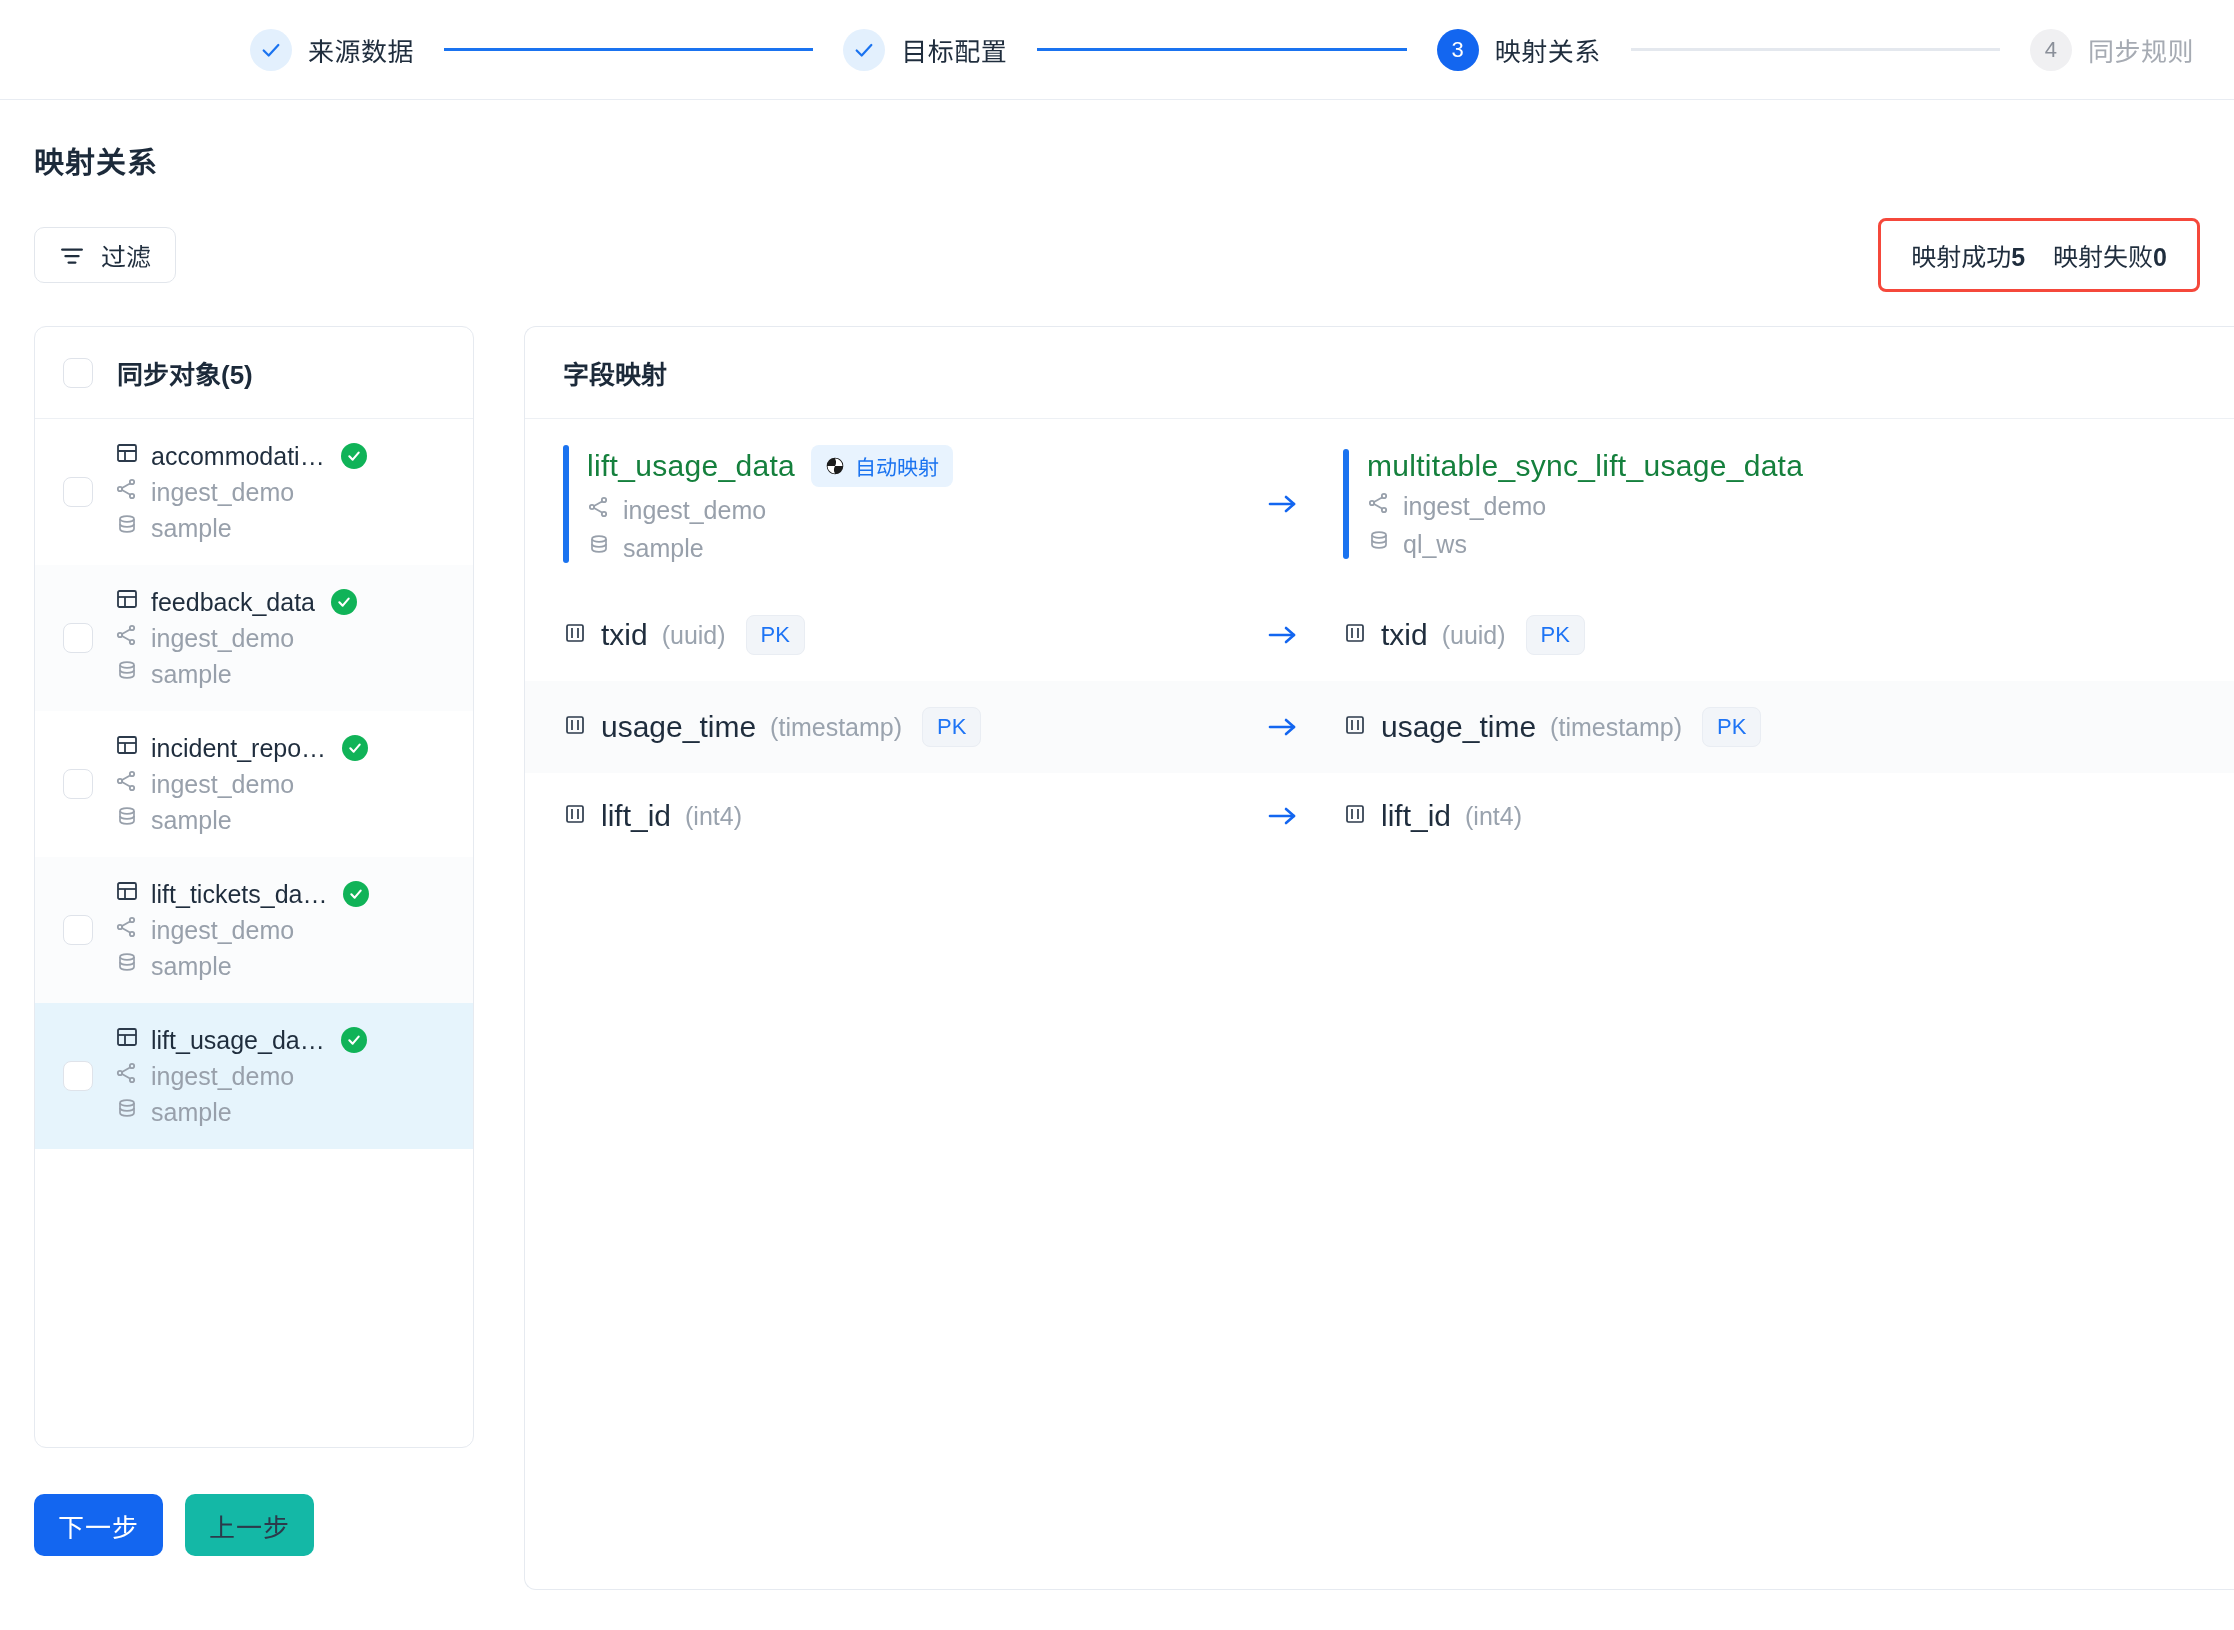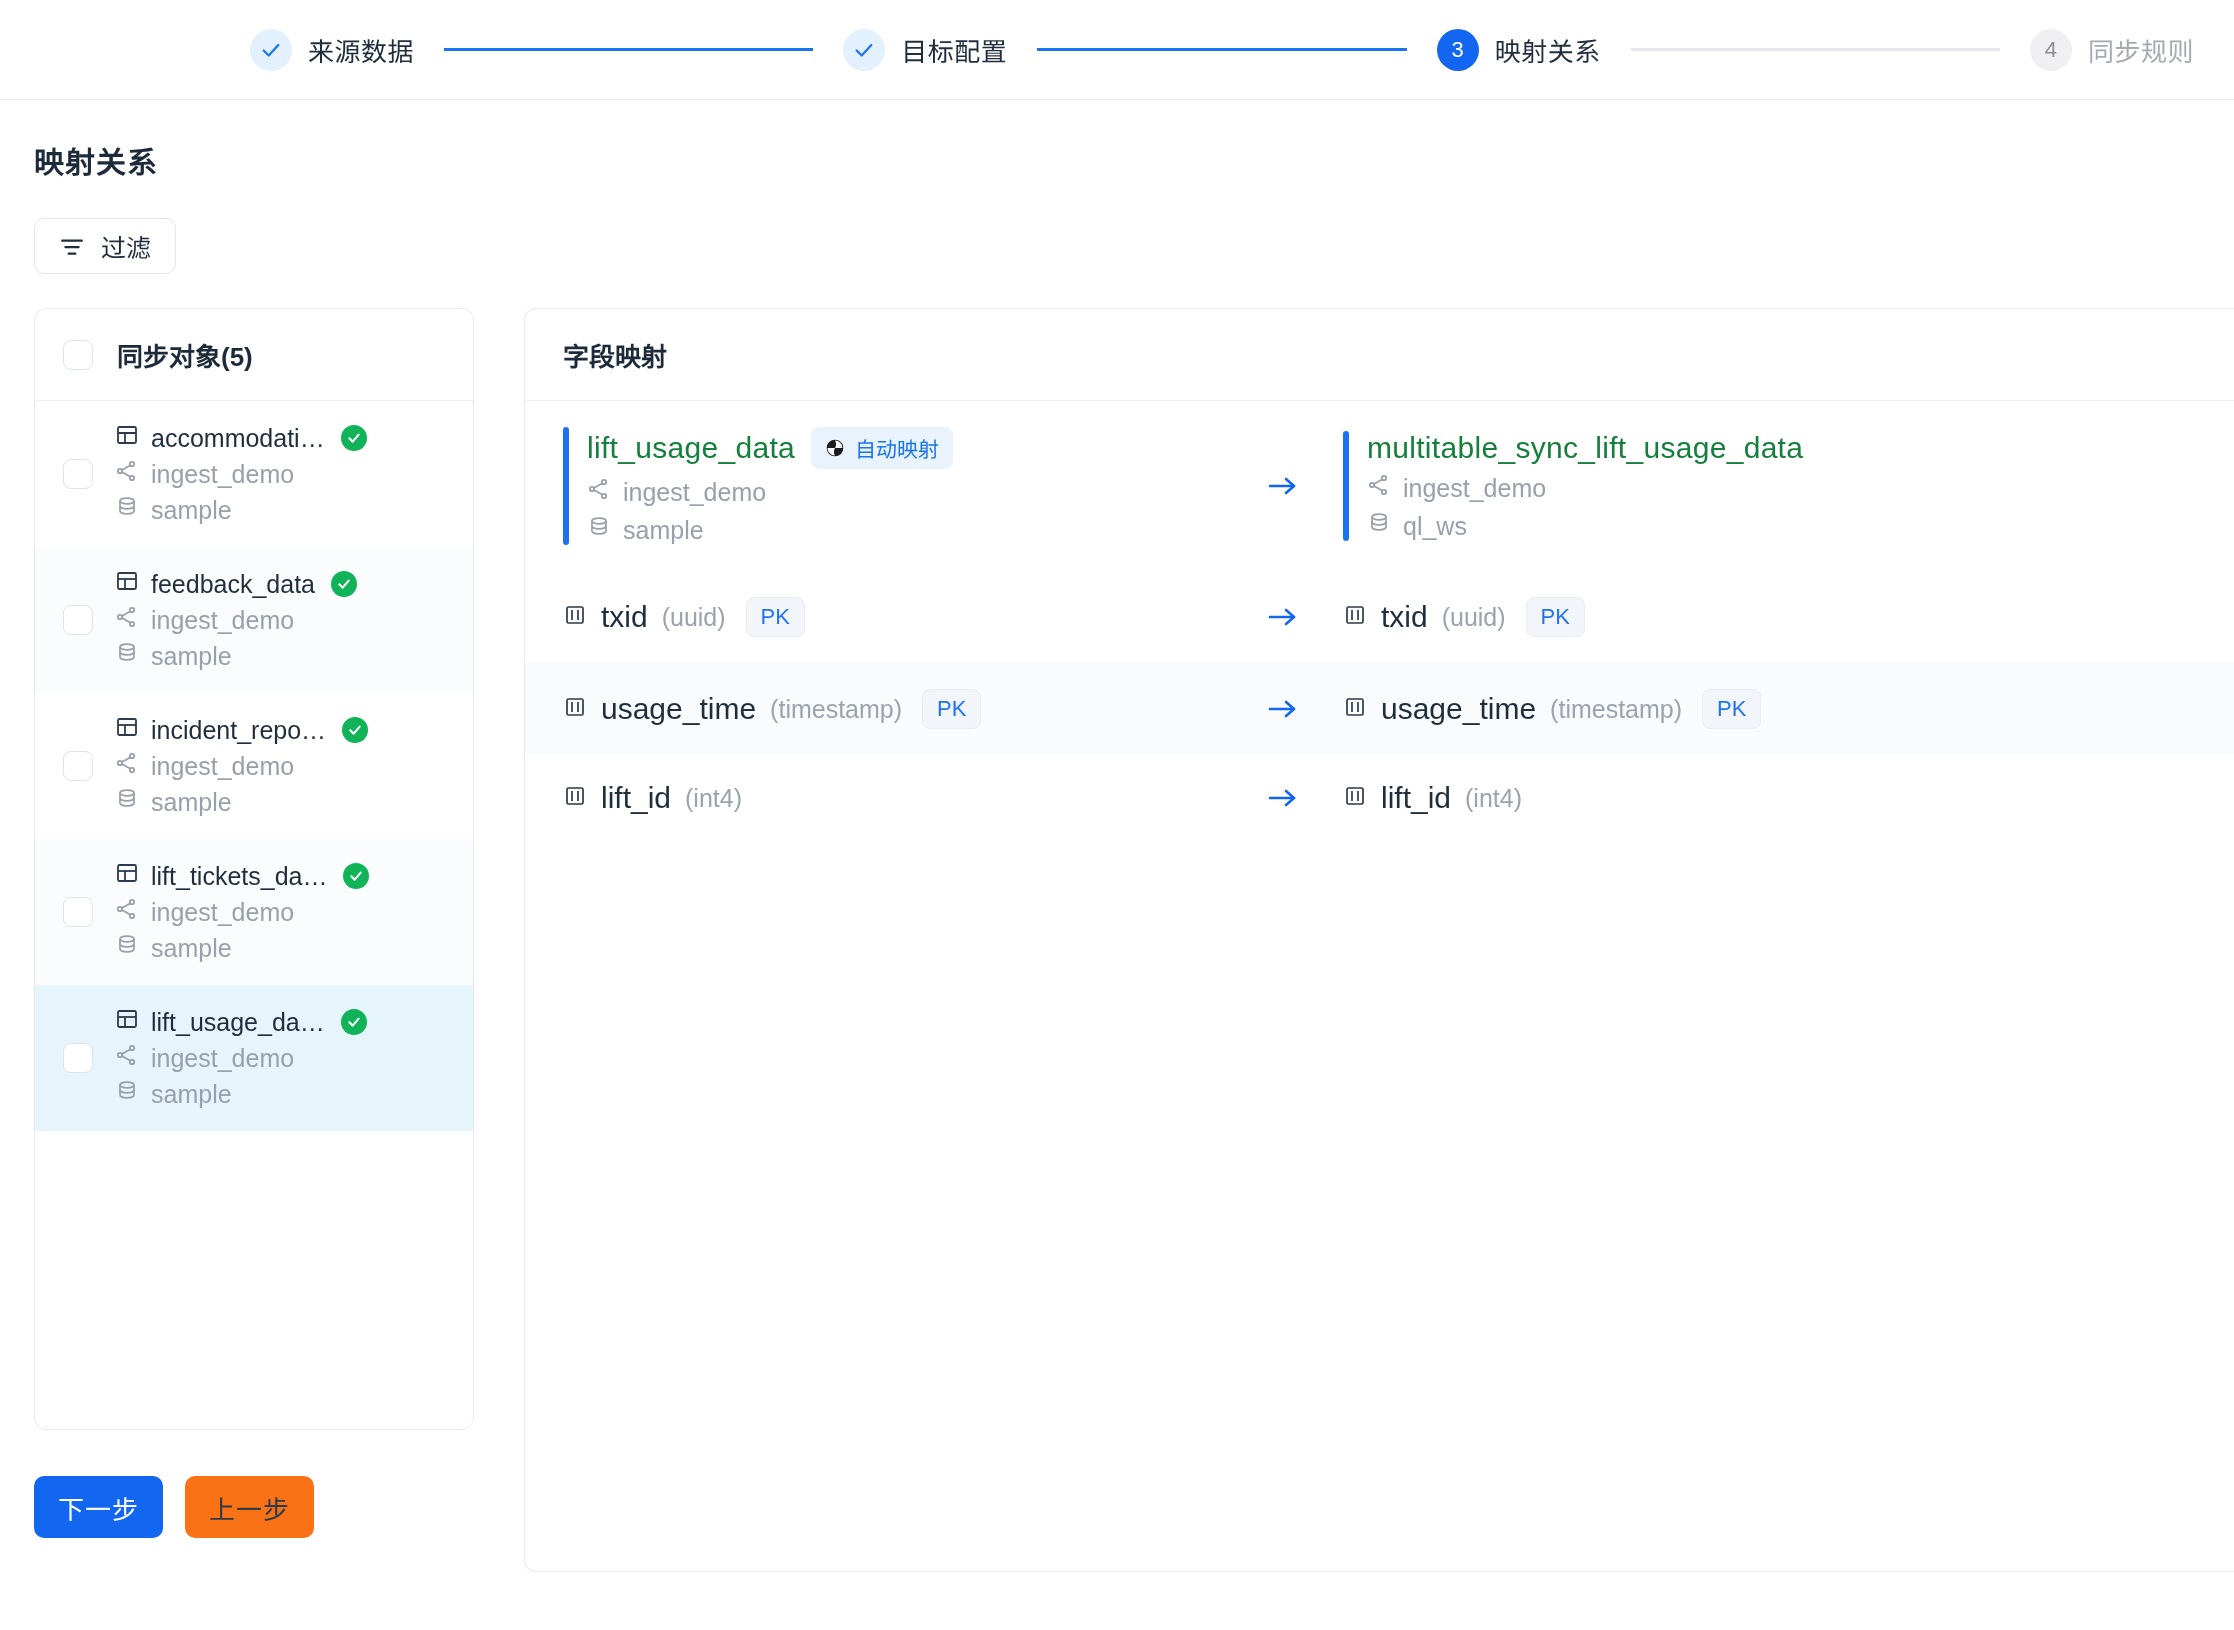--- a/index.html
+++ b/index.html
@@ -273,21 +273,21 @@
     height: 62px;
     padding: 0 24px;
     border-radius: 10px;
     font-size: 26px;
     border: none;
     cursor: pointer;
     font-family: inherit;
     letter-spacing: 1px;
   }
   .btn.primary { background: #1366f0; color: #ffffff; }
-  .btn.ghost   { background: #f97316; color: #2c3a4b; }
+  .btn.ghost   { background: #14b8a6; color: #2c3a4b; }
 </style>
 </head>
 <body>
 
 <div class="stepper">
 
   <div class="step">
     <span class="step-badge done">
       <svg width="22" height="22" viewBox="0 0 24 24" fill="none" stroke="#1a73f0" stroke-width="2.4" stroke-linecap="round" stroke-linejoin="round">
           <polyline points="4,12.5 9.5,18 20,6.5"></polyline>
@@ -329,20 +329,24 @@
     <span>
       <svg class="filter-icon" width="26" height="26" viewBox="0 0 24 24" fill="none" stroke="#1f2d3d" stroke-width="2.2" stroke-linecap="round">
         <line x1="3" y1="7" x2="21" y2="7"></line>
         <line x1="6" y1="13" x2="18" y2="13"></line>
         <line x1="9" y1="19" x2="15" y2="19"></line>
       </svg>
     </span>
     <span>过滤</span>
   </button>
 
+  <div class="mapping-stat" style="border-color: rgb(245, 72, 59);">
+    <span><span>映射成功</span><b>5</b></span>
+    <span><span>映射失败</span><b>0</b></span>
+  </div>
 </div>
 
 <div class="panels">
 
   <div class="left-panel">
     <div class="left-head">
       <span class="chk"></span>
       <span class="left-head-label">同步对象(5)</span>
     </div>
     <div id="object-list">

